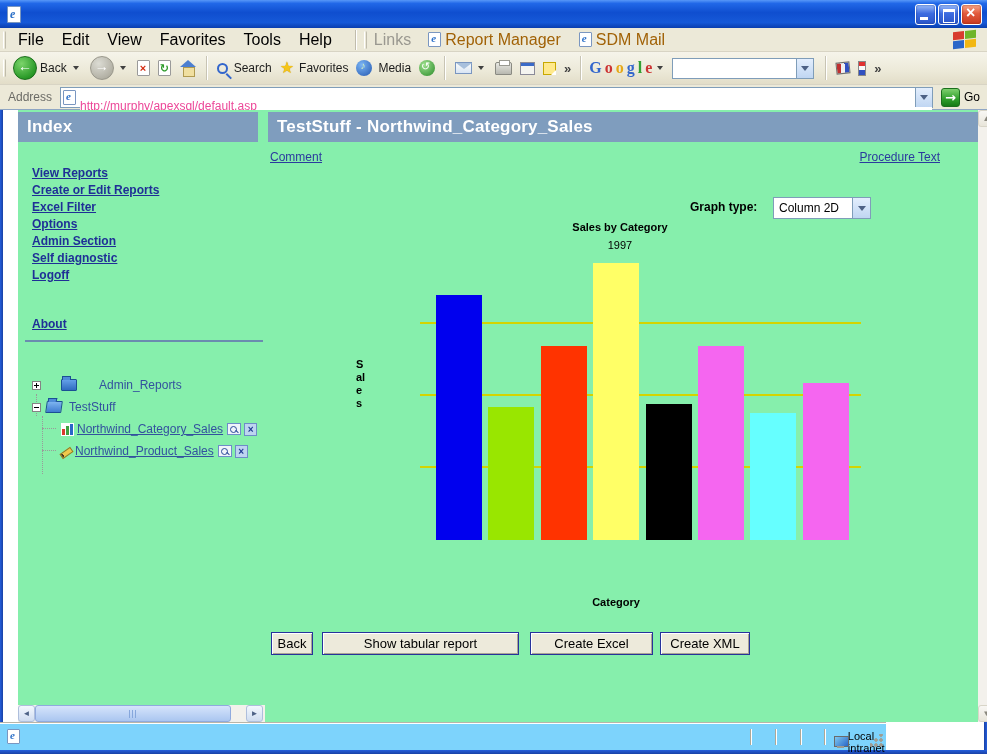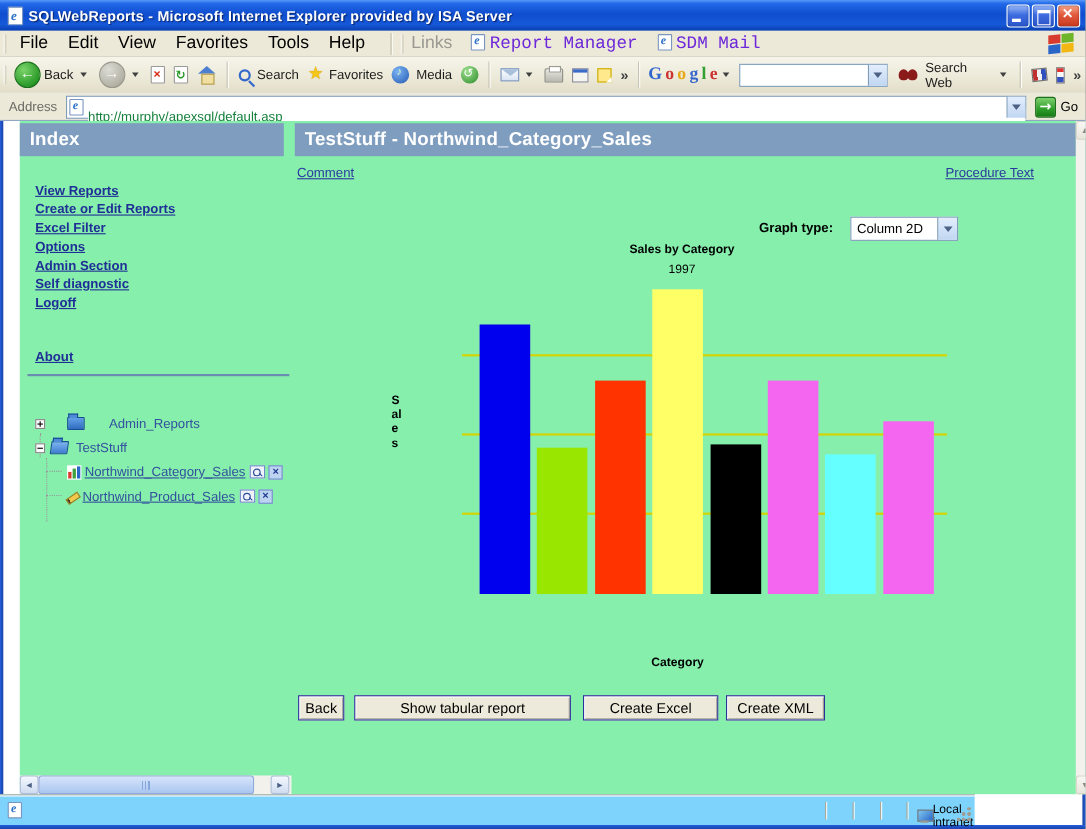--- a/index.html
+++ b/index.html
@@ -24,21 +24,21 @@
     border:1px solid #fff; border-top-width:3px; }
   .win-btn.close::before { content:"×"; position:absolute; left:4px; top:-1px; color:#fff; font:bold 16px "Liberation Sans",sans-serif; }
 
   
   .menubar { position:absolute; left:0; top:28px; width:987px; height:24px; background:#ece9d8;
     border-bottom:1px solid #d8d4c4; display:flex; align-items:center; font-size:16px; }
   .grip { width:3px; height:18px; margin:0 3px; border-left:1px solid #fff; border-right:1px solid #c0bcac; border-radius:2px; }
   .menu-item { padding:3px 9px; color:#000; cursor:default; }
   .mb-sep { width:2px; height:20px; margin:0 4px 0 14px; border-left:1px solid #c0bcac; border-right:1px solid #fff; }
   .links-label { color:#9a9890; padding:0 8px 0 4px; }
-  .link-btn { display:flex; align-items:flex-start; gap:4px; padding:0 9px; color:#6d28d9;font-family:Liberation Mono, monospace; }
+  .link-btn { display:flex; align-items:center; gap:4px; padding:0 9px; color:#a16207; }
   .mini-e { width:13px; height:15px; background:#fff; border:1px solid #7a96c0; border-radius:1px; position:relative; }
   .mini-e::before { content:"e"; position:absolute; left:2px; top:-1px; color:#2e71c8; font:bold italic 11px "Liberation Serif",serif; }
   .winflag { position:absolute; right:10px; top:3px; width:24px; height:18px; display:grid;
     grid-template-columns:11px 11px; grid-template-rows:8px 8px; gap:1px; transform:skewY(-6deg); }
   .winflag i { display:block; }
   .wf-r{background:#d83b2e;} .wf-g{background:#6fb52a;} .wf-b{background:#2a66c8;} .wf-y{background:#f2b712;}
 
   
   .toolbar { position:absolute; left:0; top:52px; width:987px; height:33px;
     background:linear-gradient(180deg,#f6f4ea 0%,#ece9d8 60%,#e2ddc8 100%);
@@ -83,21 +83,21 @@
   .binoc::before{left:0;} .binoc::after{right:0;}
   .news-ic { width:14px; height:12px; background:linear-gradient(90deg,#c03030 33%,#f0f0f0 33%,#f0f0f0 66%,#3050c0 66%); border:1px solid #707070; transform:rotate(-6deg); }
   .frag-ic { width:8px; height:15px; background:linear-gradient(180deg,#e03030 30%,#f8f8f8 30%,#f8f8f8 60%,#3050c0 60%); border:1px solid #888; }
 
   
   .addressbar { position:absolute; left:0; top:85px; width:987px; height:25px; background:#ece9d8;
     border-bottom:1px solid #8fa6c4; display:flex; align-items:center; }
   .addr-label { color:#6b6b66; font-size:12px; padding:0 8px 0 8px; }
   .addr-combo { position:relative; width:873px; height:21px; background:#fff; border:1px solid #7f9db9; display:flex; align-items:center; }
   .addr-combo .mini-e { margin:0 4px 0 2px; }
-  .addr-input { border:none; outline:none; flex:1; font:12px "Liberation Sans",sans-serif; color:#15803d; height:17px;margin-top:18px; }
+  .addr-input { border:none; outline:none; flex:1; font:12px "Liberation Sans",sans-serif; color:#ec4899; height:17px;margin-top:18px; }
   .go-btn { display:flex; align-items:center; gap:4px; margin-left:8px; font-size:12px; color:#000; }
   .go-ic { width:19px; height:19px; border-radius:3px; background:linear-gradient(180deg,#7ed06e,#2e9e2a 60%,#157a16); border:1px solid #1b6f1c;
     color:#fff; font:bold 13px "DejaVu Sans",sans-serif; text-align:center; line-height:17px; }
 
   
   .frame-left,.frame-right { position:absolute; top:110px; width:3px; height:640px; background:linear-gradient(90deg,#245edc,#1941a5); }
   .frame-left{left:0;} .frame-right{right:0; background:linear-gradient(90deg,#1941a5,#245edc);}
   .frame-bottom { position:absolute; left:0; top:750px; width:987px; height:4px; background:linear-gradient(180deg,#245edc,#1941a5); }
 
   
@@ -192,21 +192,20 @@
       radial-gradient(circle at 1px 11px,#9f9d93 1.5px,transparent 2px),
       radial-gradient(circle at 6px 6px,#9f9d93 1.5px,transparent 2px); }
 </style>
 </head>
 <body>
 
 <div id="app">
 
   <div class="titlebar">
     <span class="title-icon"></span>
-    <span class="title-text">SQLWebReports - Microsoft Internet Explorer provided by ISA Server</span>
     <span class="win-btns">
       <span class="win-btn min"></span>
       <span class="win-btn max"></span>
       <span class="win-btn close"></span>
     </span>
   </div>
 
   <div class="menubar">
     <span class="grip"></span>
     <span class="menu-item">File</span>
@@ -295,25 +294,20 @@
         <span class="g2">o</span>
         <span class="g3">o</span>
         <span class="g4">g</span>
         <span class="g5">l</span>
         <span class="g6">e</span>
       </span>
     <span class="dd"></span>
     <span class="g-combo">
         <span class="combo-btn"></span>
       </span>
-    <span class="tb-group">
-      <span class="binoc"></span>
-      <span>Search Web</span>
-      <span class="dd"></span>
-    </span>
     <span class="tb-sep"></span>
     <span class="tb-group">
         <span class="news-ic"></span>
       </span>
     <span class="tb-group">
         <span class="frag-ic"></span>
       </span>
     <span class="chev">»</span>
   </div>
 

